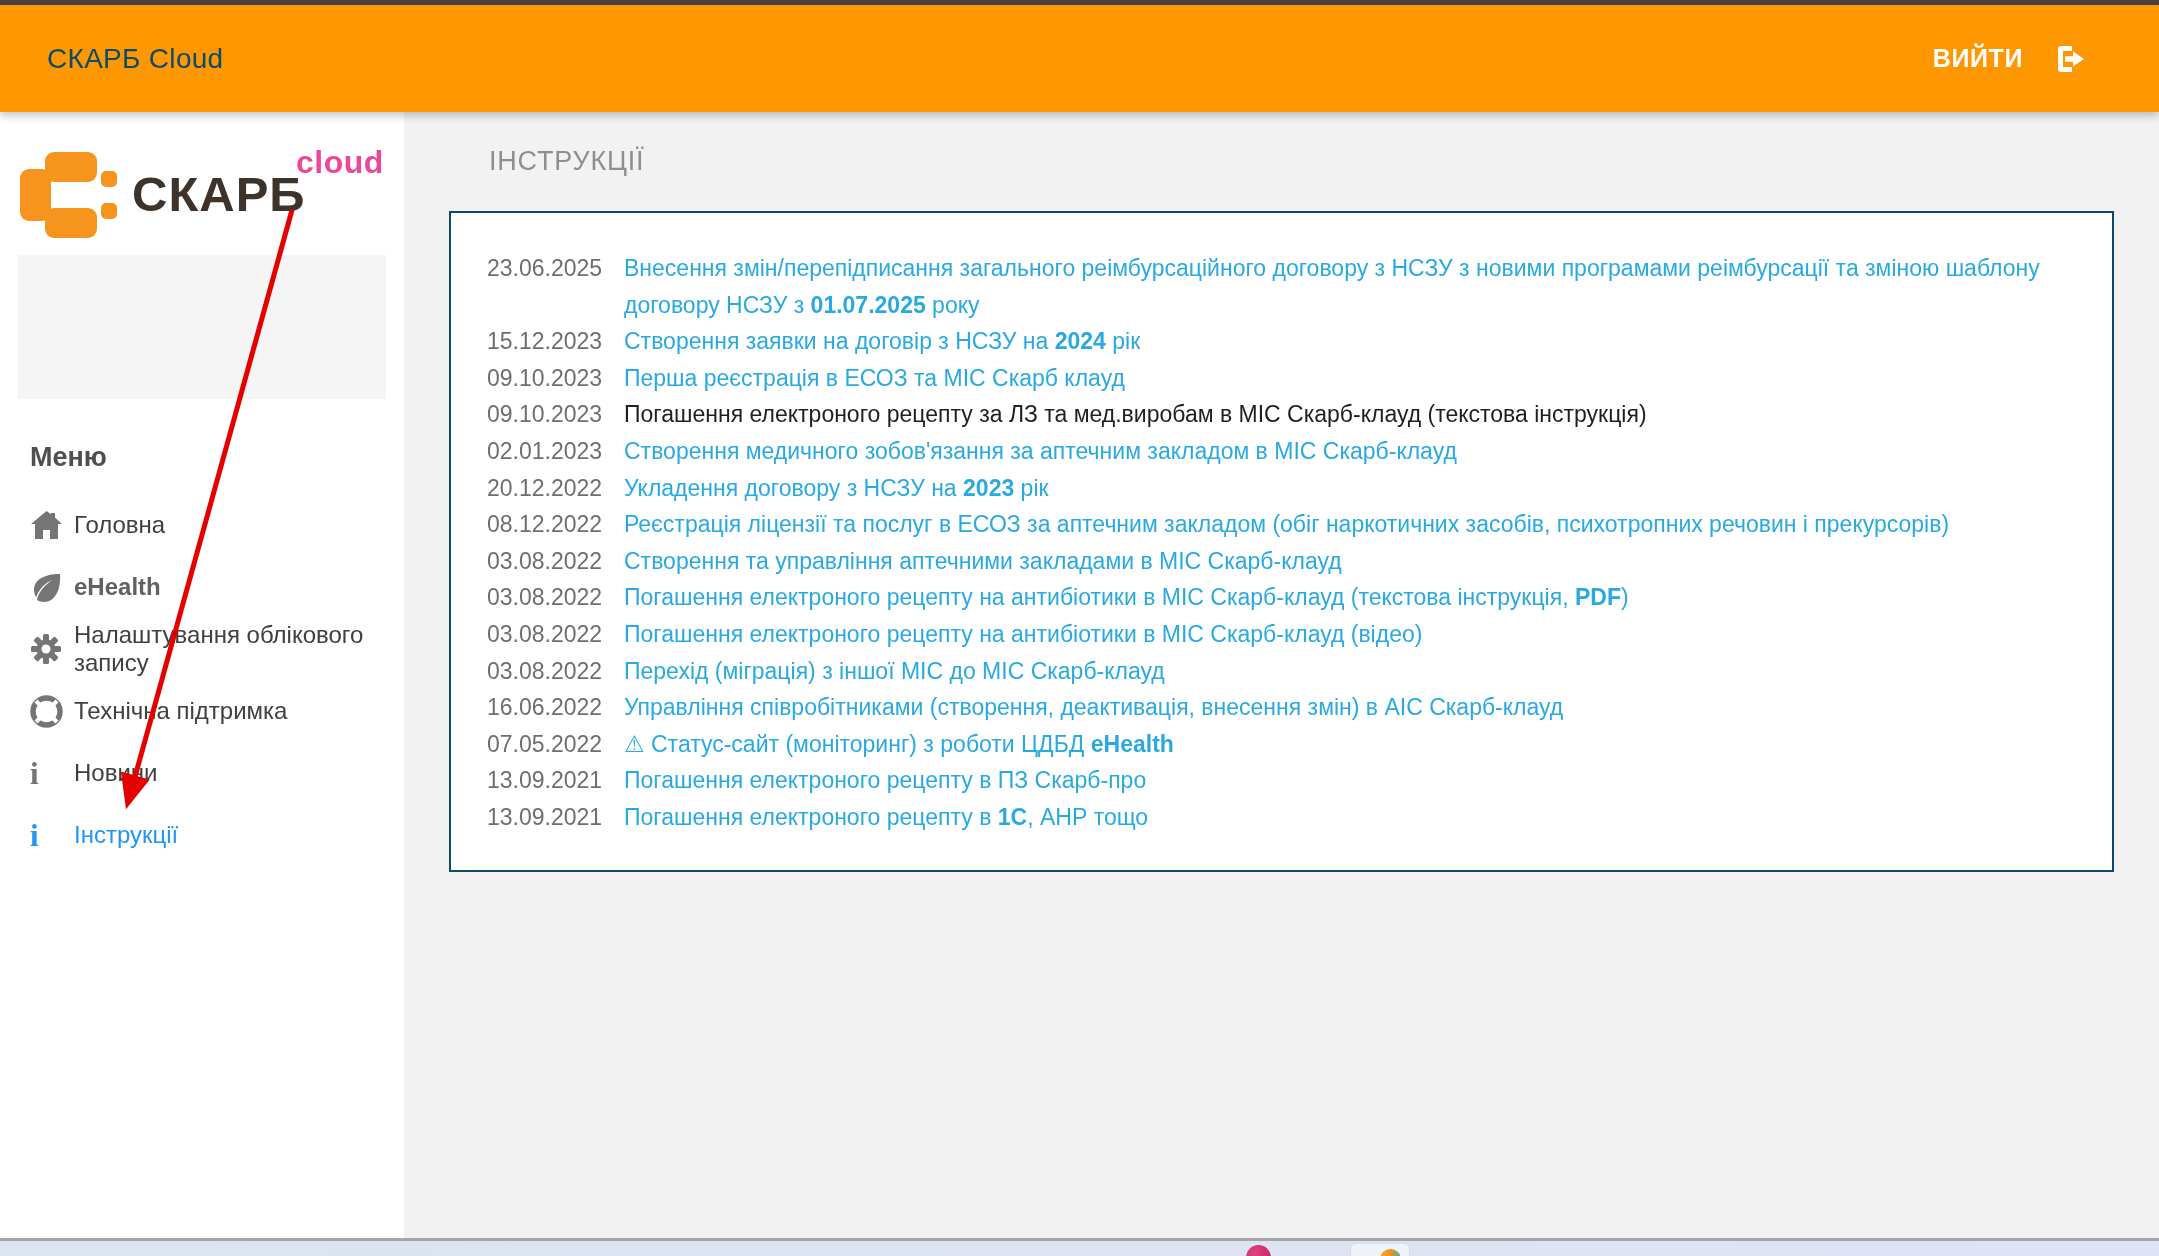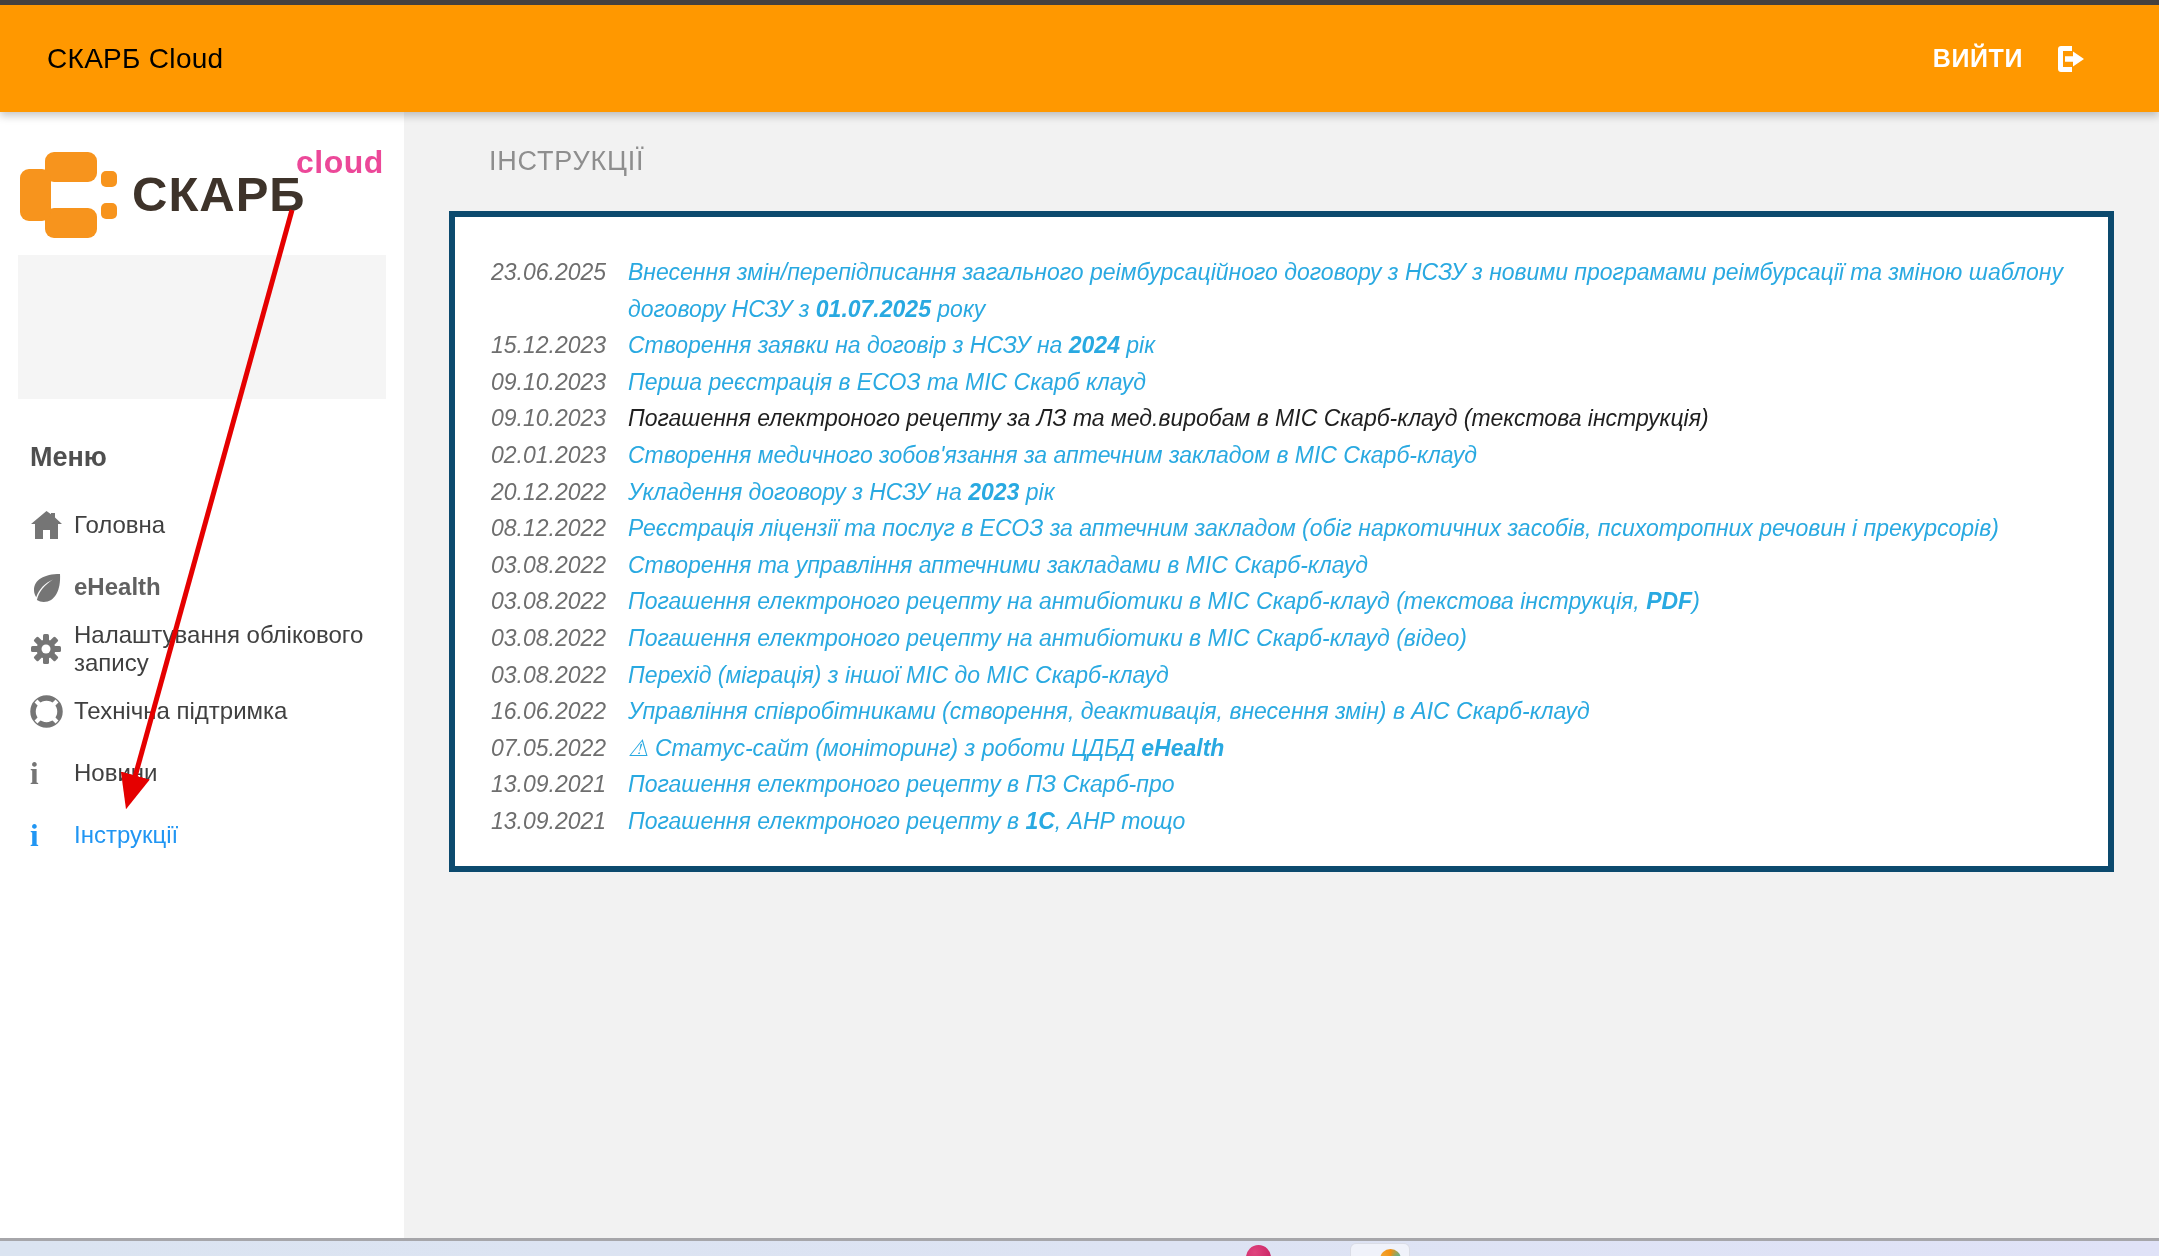--- a/index.html
+++ b/index.html
@@ -9,21 +9,21 @@
     font-family:"Liberation Sans",sans-serif;background:#F2F2F2;
   }
   
   .top-strip{position:absolute;left:0;top:0;width:100%;height:5px;background:#45413f;z-index:6;}
   
   .header{
     position:absolute;left:0;top:5px;width:100%;height:107px;background:#FF9800;
     display:flex;align-items:center;padding:0 70px 0 47px;z-index:4;
     box-shadow:0 4px 8px rgba(0,0,0,0.22);
   }
-  .app-title{color:#000000;font-size:28px;font-weight:400;letter-spacing:.3px;}
+  .app-title{color:#0c4a6e;font-size:28px;font-weight:400;letter-spacing:.3px;}
   .header-spacer{flex:1;}
   .logout-btn{display:flex;align-items:center;gap:30px;cursor:pointer;}
   .logout-label{color:#ffffff;font-size:25px;font-weight:700;letter-spacing:.6px;}
   .logout-icon svg{display:block;}
   
   .body-row{position:absolute;left:0;top:112px;width:100%;height:1126px;display:flex;}
   .sidebar{position:relative;width:404px;height:100%;background:#ffffff;flex:0 0 404px;}
   .main{position:relative;flex:1;height:100%;background:#F2F2F2;}
   
   .logo{position:absolute;left:20px;top:38px;width:370px;height:90px;}
@@ -45,21 +45,21 @@
   .menu-item .mi-icon{width:44px;flex:0 0 44px;display:flex;align-items:center;}
   .menu-item .mi-label{font-size:24px;color:#404040;}
   .menu-item.bold .mi-label{font-weight:700;color:#616161;}
   .menu-item.active .mi-label{color:#2196F3;}
   .info-glyph{font-family:"Liberation Serif",serif;font-weight:900;font-size:31px;color:#757575;line-height:1;}
   .menu-item.active .info-glyph{color:#2196F3;}
   
   .page-heading{position:absolute;left:85px;top:34px;font-size:27px;color:#8E8E8E;letter-spacing:.8px;}
   .red-box{
     position:absolute;left:45px;top:99px;width:1665px;height:661px;
-    background:#ffffff;border:6px solid #0c4a6e;font-style:italic;
+    background:#ffffff;border:2px solid #0c4a6e;
   }
   .ilist{padding:37px 18px 0 36px;}
   .irow{display:flex;align-items:flex-start;}
   .idate{flex:0 0 137px;font-size:23px;color:#6E6E6E;line-height:36.6px;}
   .ilink{display:block;width:1440px;font-size:23px;color:#29A9E1;line-height:36.6px;text-decoration:none;cursor:pointer;}
   .ilink.dark{color:#1F1F1F;}
   .ilink b{font-weight:700;}
   
   .arrow-overlay{position:absolute;left:0;top:0;width:2159px;height:1256px;pointer-events:none;z-index:5;}
   

